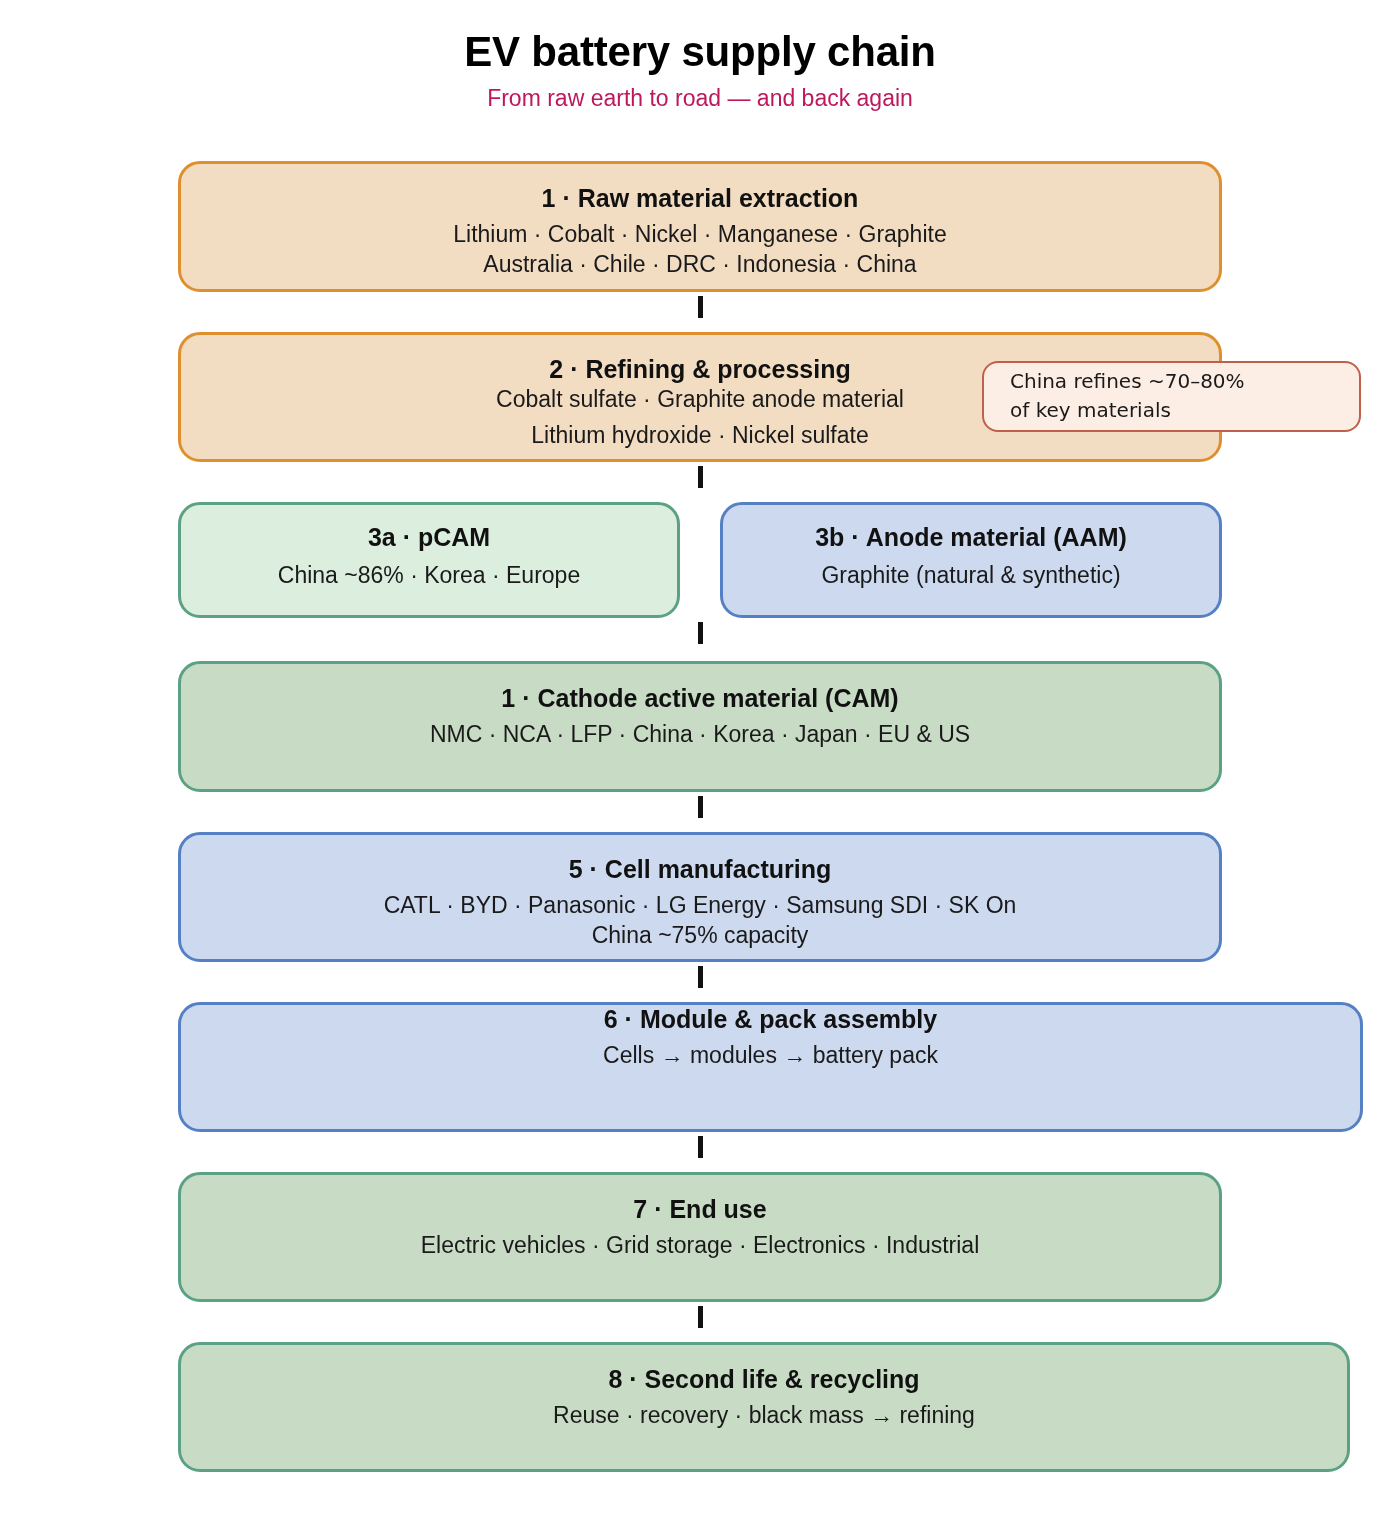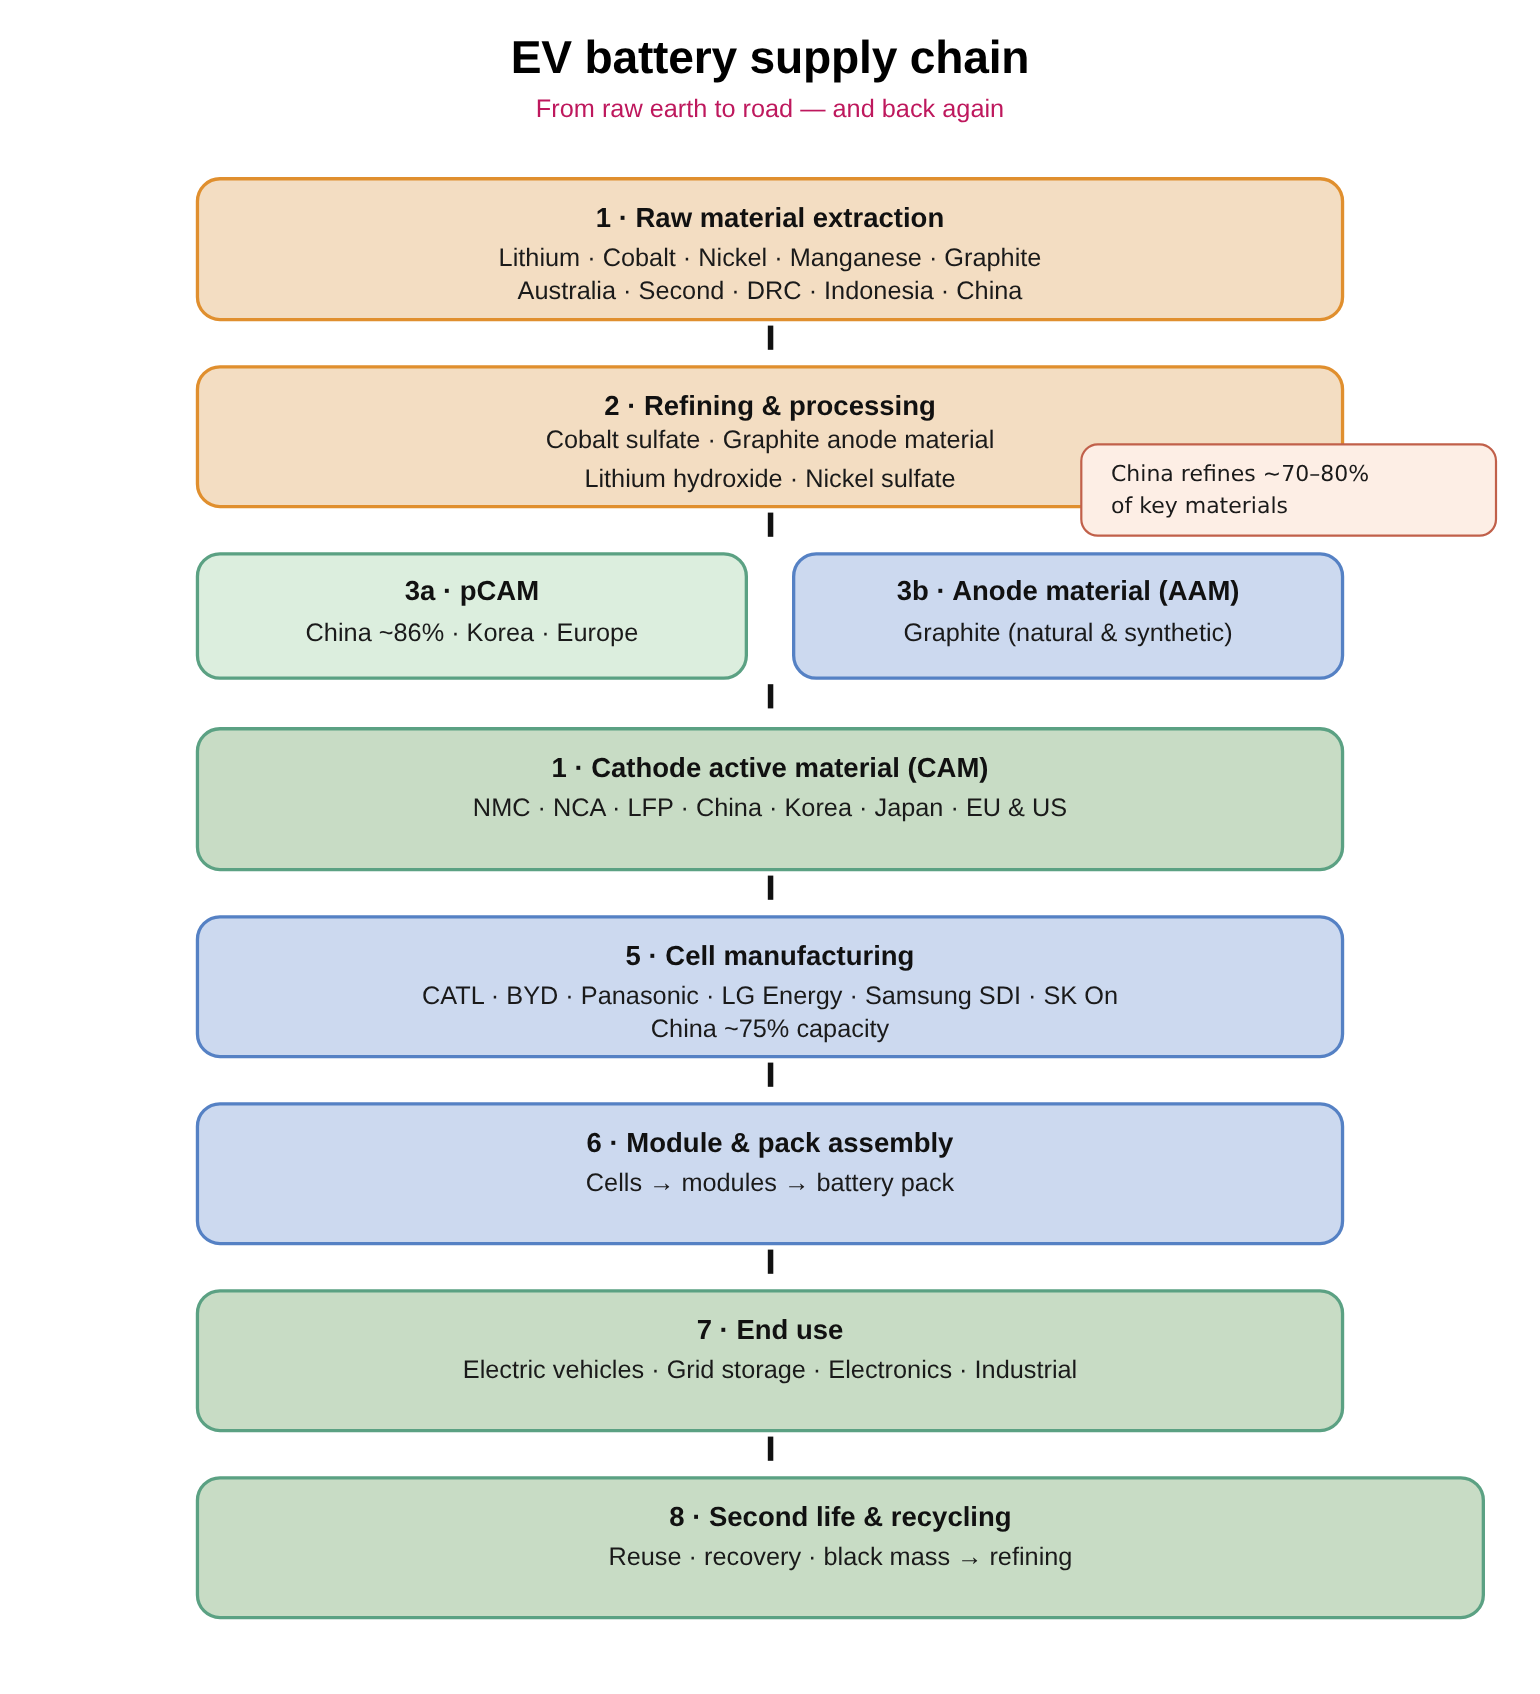--- a/index.html
+++ b/index.html
@@ -110,33 +110,33 @@
     <div class="title">EV battery supply chain</div>
     <div class="subtitle">From raw earth to road — and back again</div>
   </div>
 
   <div class="flow">
 
     <div class="node" style="left:178px; top:161px; width:1044px; height:131px;
                 background:#f3ddc2; border-color:#e08f2e; padding-top:20px;">
       <div class="node-title">1 · Raw material extraction</div>
       <div class="node-line" style="margin-top:6px;">Lithium · Cobalt · Nickel · Manganese · Graphite</div>
-      <div class="node-line">Australia · Second · DRC · Indonesia · China</div>
+      <div class="node-line">Australia · Chile · DRC · Indonesia · China</div>
     </div>
 
     <div class="connector" style="left:698px; top:296px; height:22px;"></div>
 
     <div class="node" style="left:178px; top:332px; width:1044px; height:130px;
                 background:#f3ddc2; border-color:#e08f2e; padding-top:20px;">
       <div class="node-title">2 · Refining &amp; processing</div>
       <div class="node-line">Cobalt sulfate · Graphite anode material</div>
       <div class="node-line" style="margin-top:6px;">Lithium hydroxide · Nickel sulfate</div>
     </div>
 
-    <div class="callout" style="left:982px; top:361px; width:379px; height:85px;margin-top:42px;">
+    <div class="callout" style="left:982px; top:361px; width:379px; height:71px;">
       <div class="callout-line">China refines ~70–80%</div>
       <div class="callout-line">of key materials</div>
     </div>
 
     <div class="connector" style="left:698px; top:466px; height:22px;"></div>
 
     <div class="node" style="left:178px; top:502px; width:502px; height:116px;
                 background:#dceede; border-color:#5ba183; padding-top:18px;">
       <div class="node-title">3a · pCAM</div>
       <div class="node-line" style="margin-top:8px;">China ~86% · Korea · Europe</div>
@@ -160,22 +160,22 @@
 
     <div class="node" style="left:178px; top:832px; width:1044px; height:130px;
                 background:#ccd9ef; border-color:#5581c4; padding-top:20px;">
       <div class="node-title">5 · Cell manufacturing</div>
       <div class="node-line" style="margin-top:6px;">CATL · BYD · Panasonic · LG Energy · Samsung SDI · SK On</div>
       <div class="node-line">China ~75% capacity</div>
     </div>
 
     <div class="connector" style="left:698px; top:966px; height:22px;"></div>
 
-    <div class="node" style="left:178px; top:1002px; width:1044px; height:130px;
-                background:#ccd9ef; border-color:#5581c4; padding-top:20px;">
+    <div class="node" style="left:178px; top:1002px; width:1185px; height:130px;
+                background:#ccd9ef; border-color:#5581c4; ">
       <div class="node-title">6 · Module &amp; pack assembly</div>
       <div class="node-line" style="margin-top:6px;">Cells → modules → battery pack</div>
     </div>
 
     <div class="connector" style="left:698px; top:1136px; height:22px;"></div>
 
     <div class="node" style="left:178px; top:1172px; width:1044px; height:130px;
                 background:#c8dcc5; border-color:#5ba183; padding-top:20px;">
       <div class="node-title">7 · End use</div>
       <div class="node-line" style="margin-top:6px;">Electric vehicles · Grid storage · Electronics · Industrial</div>

